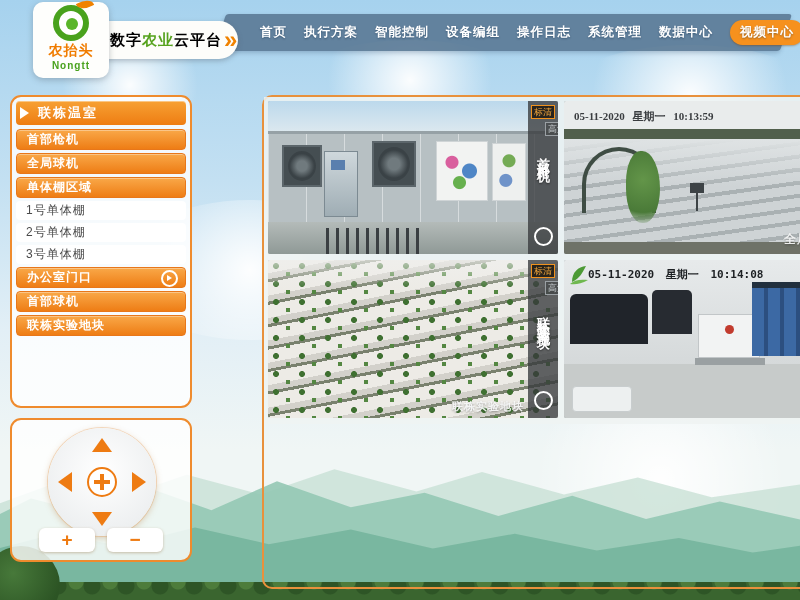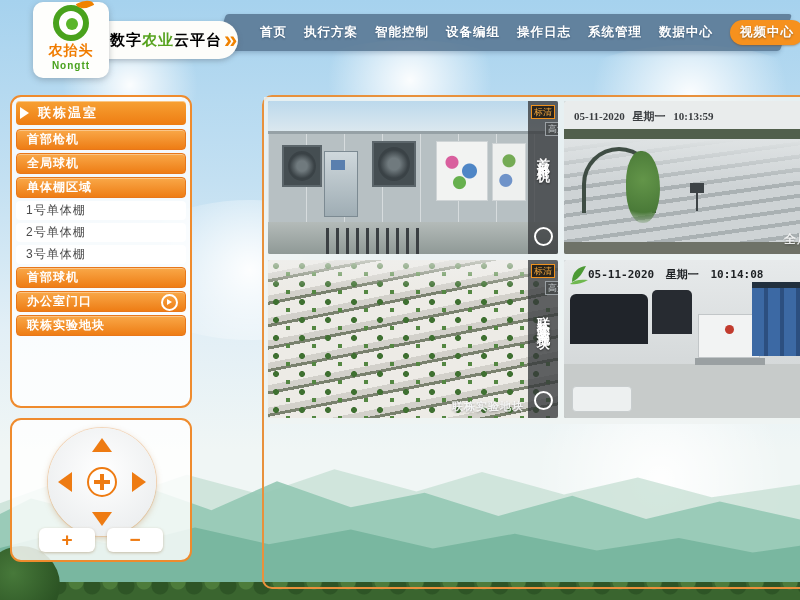--- a/index.html
+++ b/index.html
@@ -203,25 +203,25 @@
   <div class="menu-header">
     <span class="tri-right"></span>
     <span>联栋温室</span>
   </div>
   <div class="side-item orange"><span>首部枪机</span></div>
   <div class="side-item orange"><span>全局球机</span></div>
   <div class="side-item orange"><span>单体棚区域</span></div>
   <div class="side-item plain"><span>1号单体棚</span></div>
   <div class="side-item plain"><span>2号单体棚</span></div>
   <div class="side-item plain"><span>3号单体棚</span></div>
-  <div class="side-item orange"><span>首部球机</span></div>
   <div class="side-item orange">
     <span>办公室门口</span>
     <span class="play-circle"></span>
   </div>
+  <div class="side-item orange"><span>首部球机</span></div>
   <div class="side-item orange"><span>联栋实验地块</span></div>
 </div>
 
 <div class="panel panel-ptz">
   <div class="pad">
     <span class="ptz-arrow ptz-up"></span>
     <span class="ptz-arrow ptz-down"></span>
     <span class="ptz-arrow ptz-left"></span>
     <span class="ptz-arrow ptz-right"></span>
     <span class="pad-center"></span>

